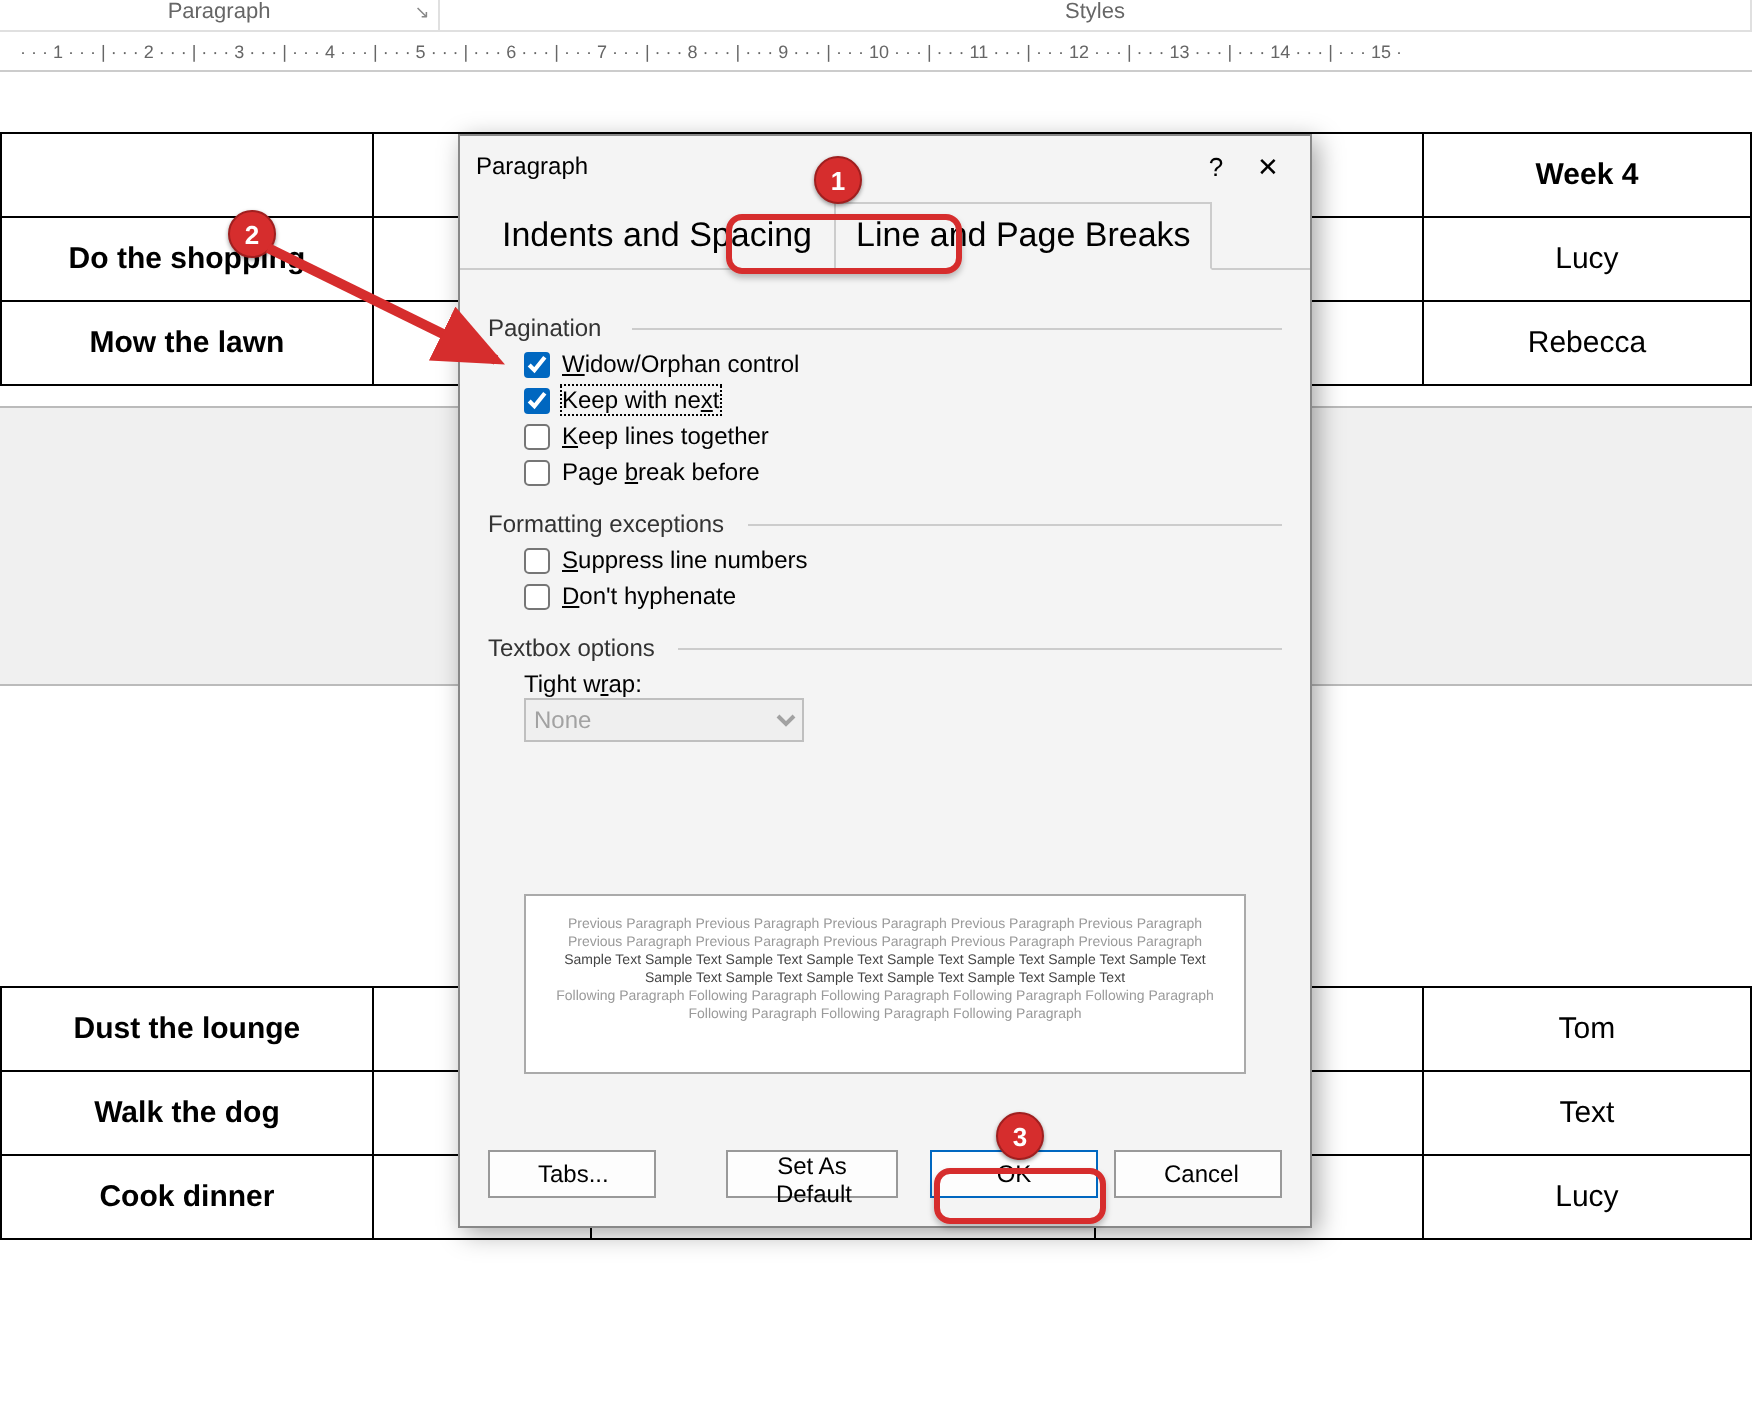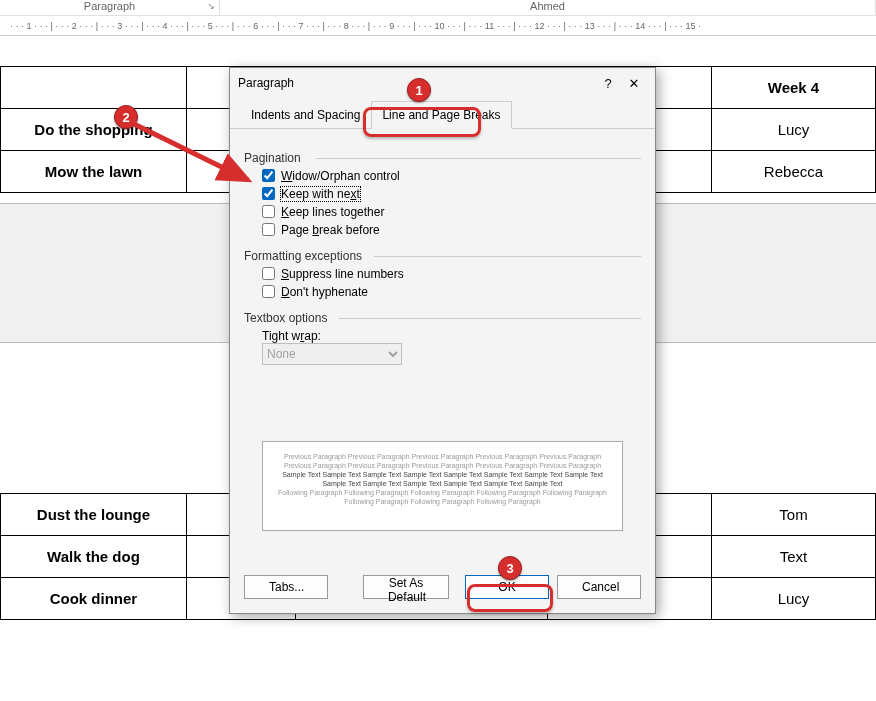--- a/index.html
+++ b/index.html
@@ -13,29 +13,29 @@
   table.doc-table td,table.doc-table th{border:1px solid #000;padding:12px 6px;text-align:center;font-family:"Aptos","Segoe UI",sans-serif;font-size:15px;height:24px}
   table.doc-table th{font-weight:700}
   table.doc-table td.rowhdr{font-weight:700}
   .page-gap{height:140px;background:#f0f0f0;border-top:1px solid #bbb;border-bottom:1px solid #bbb;margin:10px 0}
   
   .dialog{position:absolute;left:229px;top:67px;width:427px;height:547px;background:#f4f4f4;border:1px solid #888;box-shadow:3px 3px 12px rgba(0,0,0,.35);display:flex;flex-direction:column}
   .dlg-title{display:flex;align-items:center;height:30px;padding:0 8px;font-size:12px}
   .dlg-title .spacer{flex:1}
   .dlg-title .help,.dlg-title .close{width:26px;text-align:center;font-size:13px}
   .tabbar{display:flex;padding:2px 10px 0;border-bottom:1px solid #ccc}
-  .tab{padding:6px 10px;font-size:12px;border:1px solid transparent;border-bottom:none;position:relative;top:1px}
+  .tab{padding:6px 10px;font-size:17px;border:1px solid transparent;border-bottom:none;position:relative;top:1px}
   .tab.active{background:#f4f4f4;border-color:#ccc;border-bottom:1px solid #f4f4f4}
   .dlg-body{flex:1;padding:10px 14px;overflow:hidden}
   .grp-label{font-size:12px;color:#333;margin-top:12px;position:relative}
   .grp-label::after{content:"";position:absolute;left:72px;right:0;top:50%;height:1px;background:#ccc}
   .grp-label.wider::after{left:130px}
   .grp-label.wider2::after{left:95px}
   .grp-label.preview::after{left:50px}
-  .chkrow{display:flex;margin:4px 0 0 18px;font-size:12px}
+  .chkrow{display:flex;align-items:center;margin:4px 0 0 18px;font-size:12px}
   .chkrow input{margin-right:6px;width:13px;height:13px;accent-color:#0067c0}
   .chkrow label u{text-decoration:underline}
   .subrow{margin:4px 0 0 18px;font-size:12px}
   select.tight{width:140px;height:22px;border:1px solid #aaa;background:#eee;font-size:12px}
   .preview-box{margin:6px 18px 0;border:1px solid #aaa;height:90px;background:#fff;padding:10px;font-size:7px;color:#9a9a9a;text-align:center;line-height:1.3;overflow:hidden}
   .preview-box .dark{color:#444}
   .dlg-buttons{display:flex;gap:8px;padding:10px 14px 14px;align-items:center}
   .dlg-buttons .spacer{flex:1}
   .btn{min-width:84px;height:24px;border:1px solid #999;background:#fdfdfd;font-size:12px;cursor:pointer;padding:0 24px}
   .btn.primary{border-color:#0067c0}
@@ -47,21 +47,21 @@
 </style>
 </head>
 <body>
 
 <div class="ribbon-groups">
   <div class="ribbon-group" style="flex:0 0 220px">
     <span>Paragraph</span>
     <span class="dlg-launcher">↘</span>
   </div>
   <div class="ribbon-group">
-    <span>Ahmed</span>
+    <span>Styles</span>
   </div>
 </div>
 
 <div class="ruler">· · · 1 · · · | · · · 2 · · · | · · · 3 · · · | · · · 4 · · · | · · · 5 · · · | · · · 6 · · · | · · · 7 · · · | · · · 8 · · · | · · · 9 · · · | · · · 10 · · · | · · · 11 · · · | · · · 12 · · · | · · · 13 · · · | · · · 14 · · · | · · · 15 ·</div>
 
 <div class="doc-area">
   <table class="doc-table">
     <colgroup>
         <col style="width:170px">
         <col style="width:100px">

